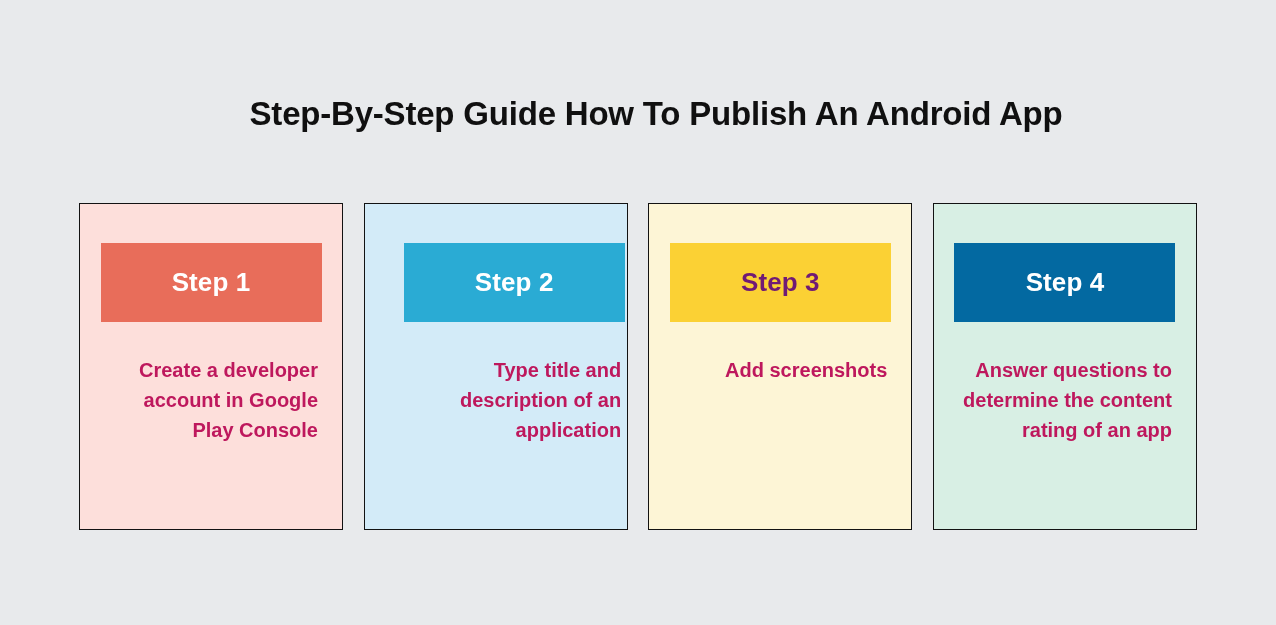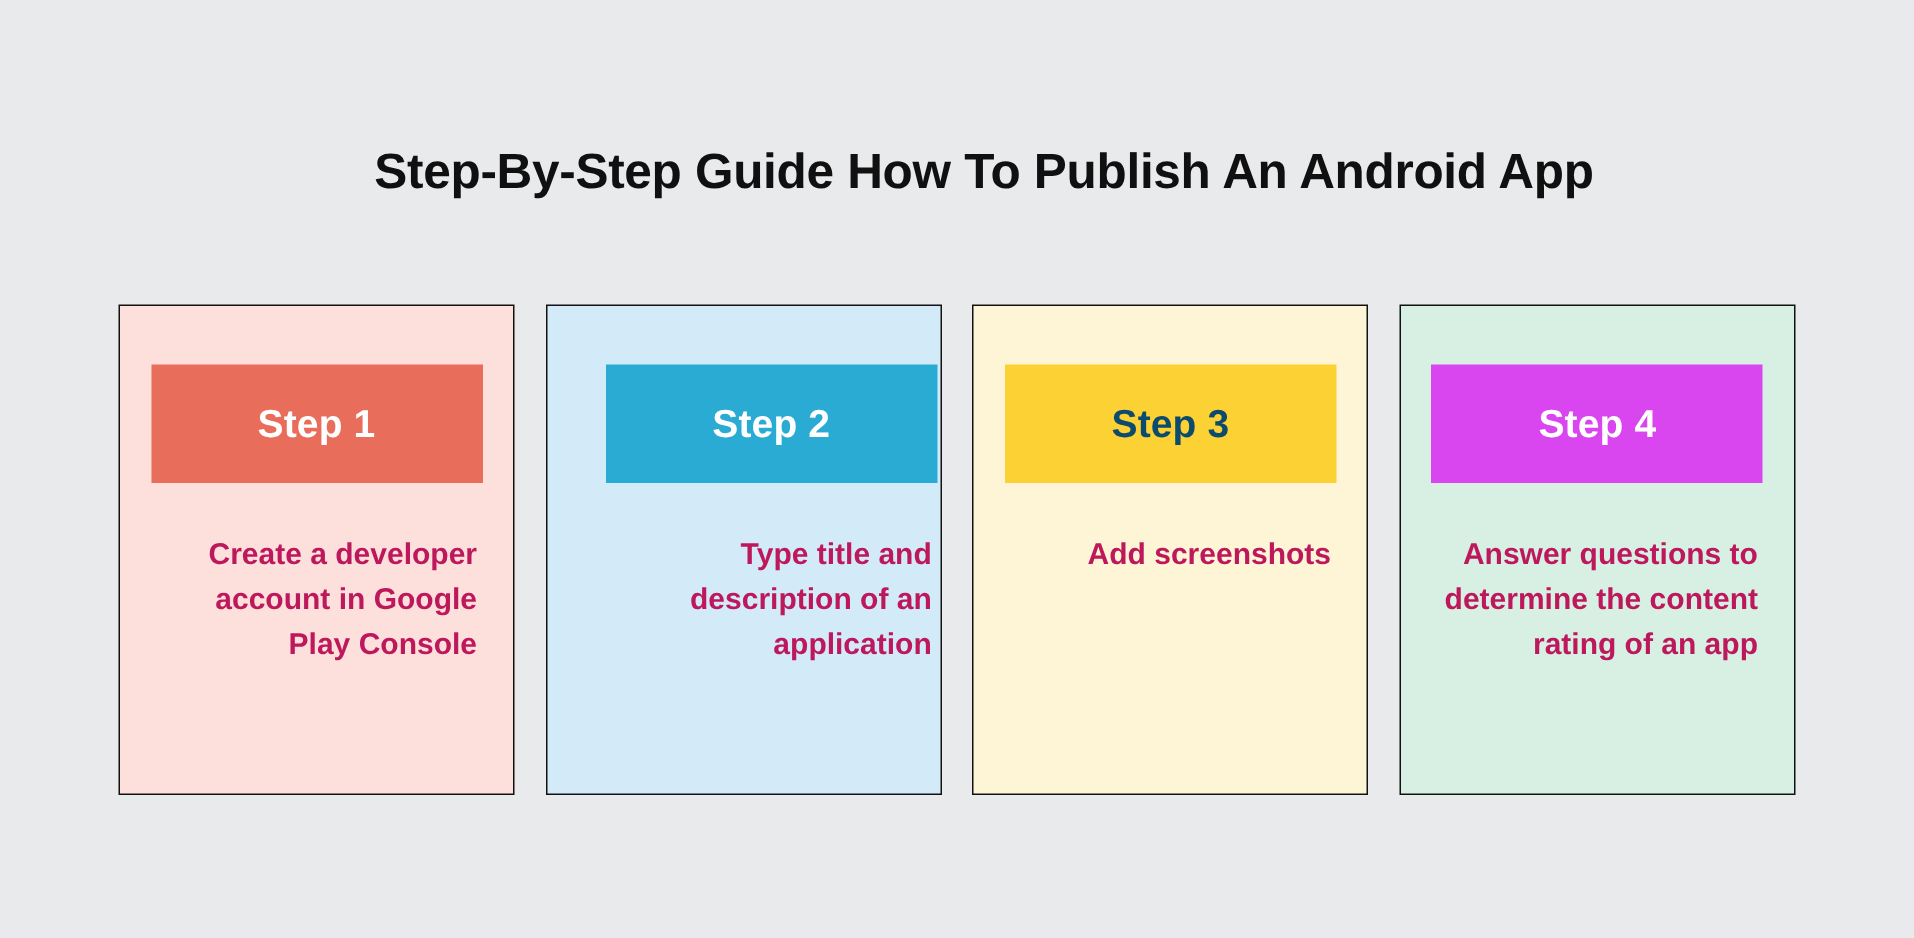--- a/index.html
+++ b/index.html
@@ -85,25 +85,25 @@
   
   .card-1 { background: #fddfdb; }
   .card-1 .step-header { background: #e86d5a; color: #ffffff; }
 
   
   .card-2 { background: #d3ebf8; padding-left: 37px; }
   .card-2 .step-header { background: #2aabd4; color: #ffffff; }
 
   
   .card-3 { background: #fdf5d6; }
-  .card-3 .step-header { background: #fbd134; color: #0c4a6e; }
+  .card-3 .step-header { background: #fbd134; color: #701a75; }
 
   
   .card-4 { background: #d8efe4; }
-  .card-4 .step-header { background: #d946ef; color: #ffffff; }
+  .card-4 .step-header { background: #0369a1; color: #ffffff; }
 </style>
 </head>
 <body>
 
 <div class="infographic">
 
   <div class="page-title">Step-By-Step Guide How To Publish An Android App</div>
 
   <div class="cards-row">
 

